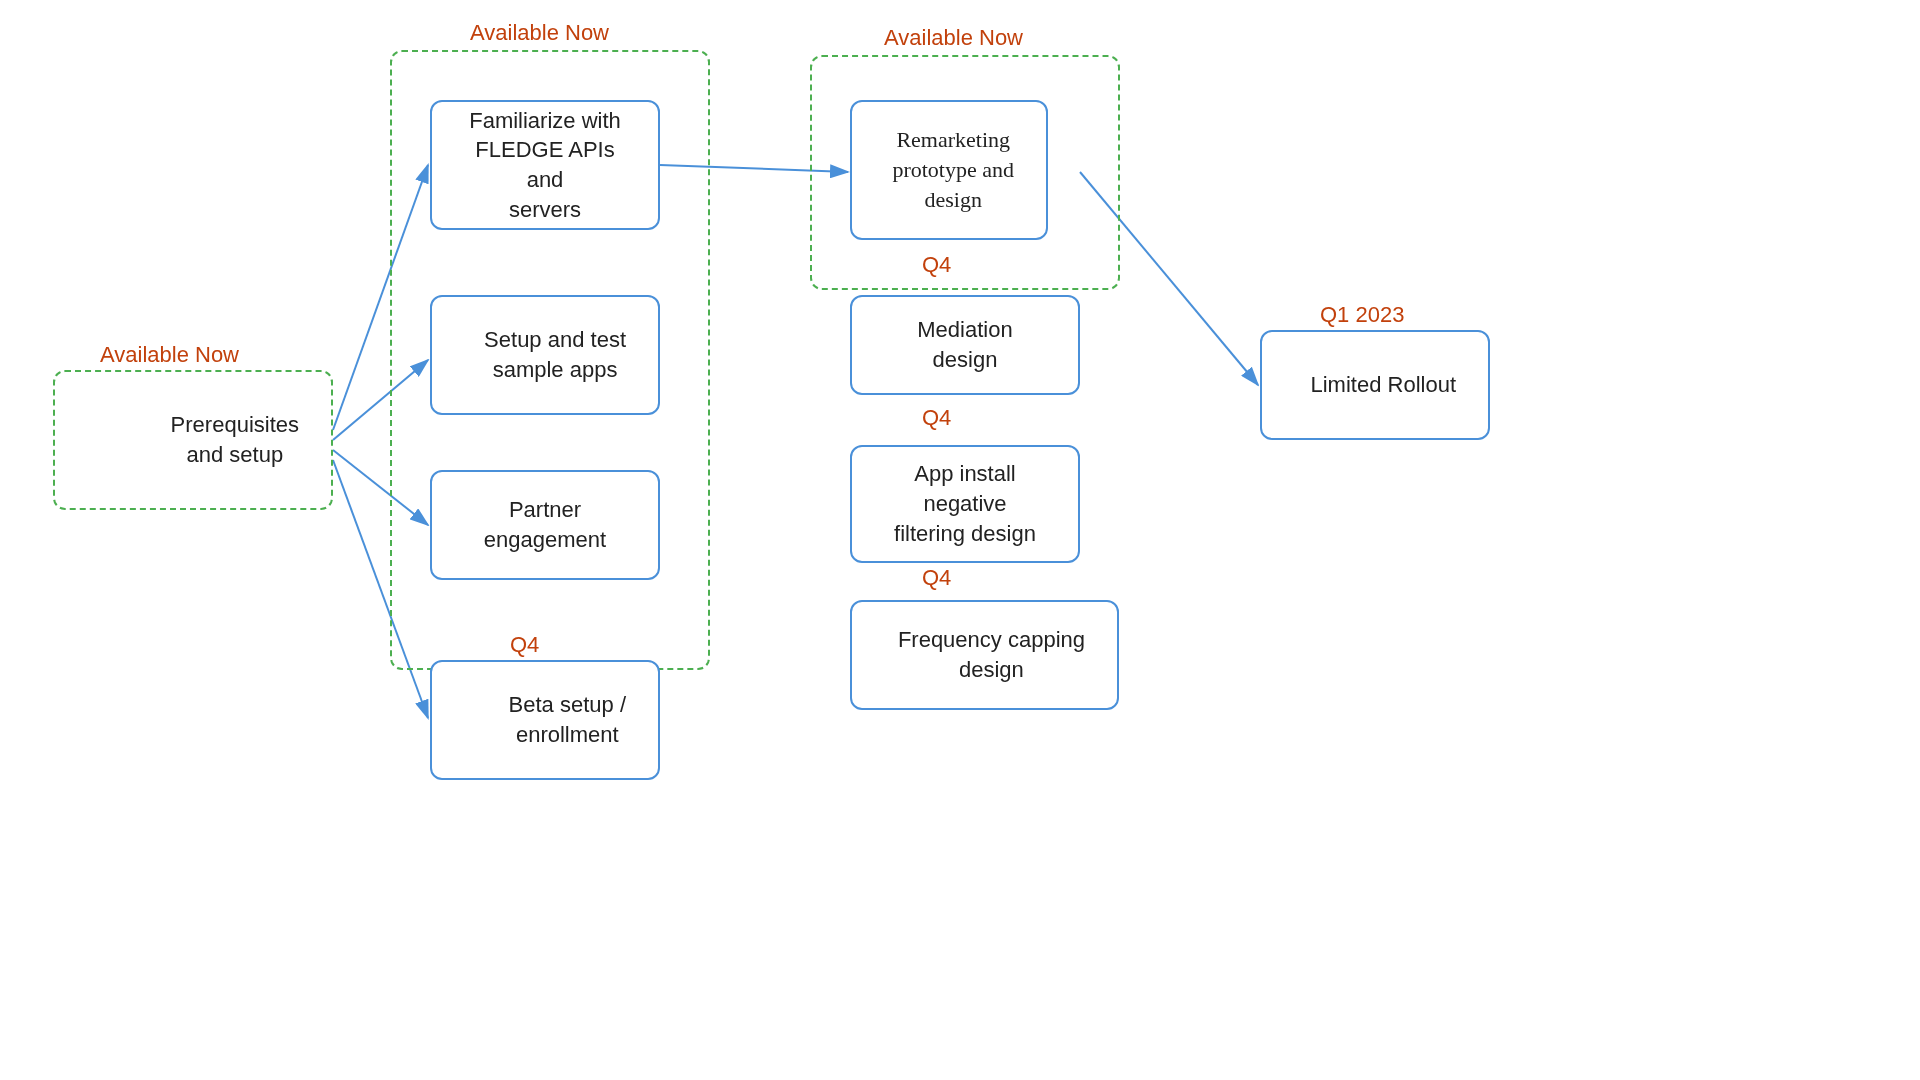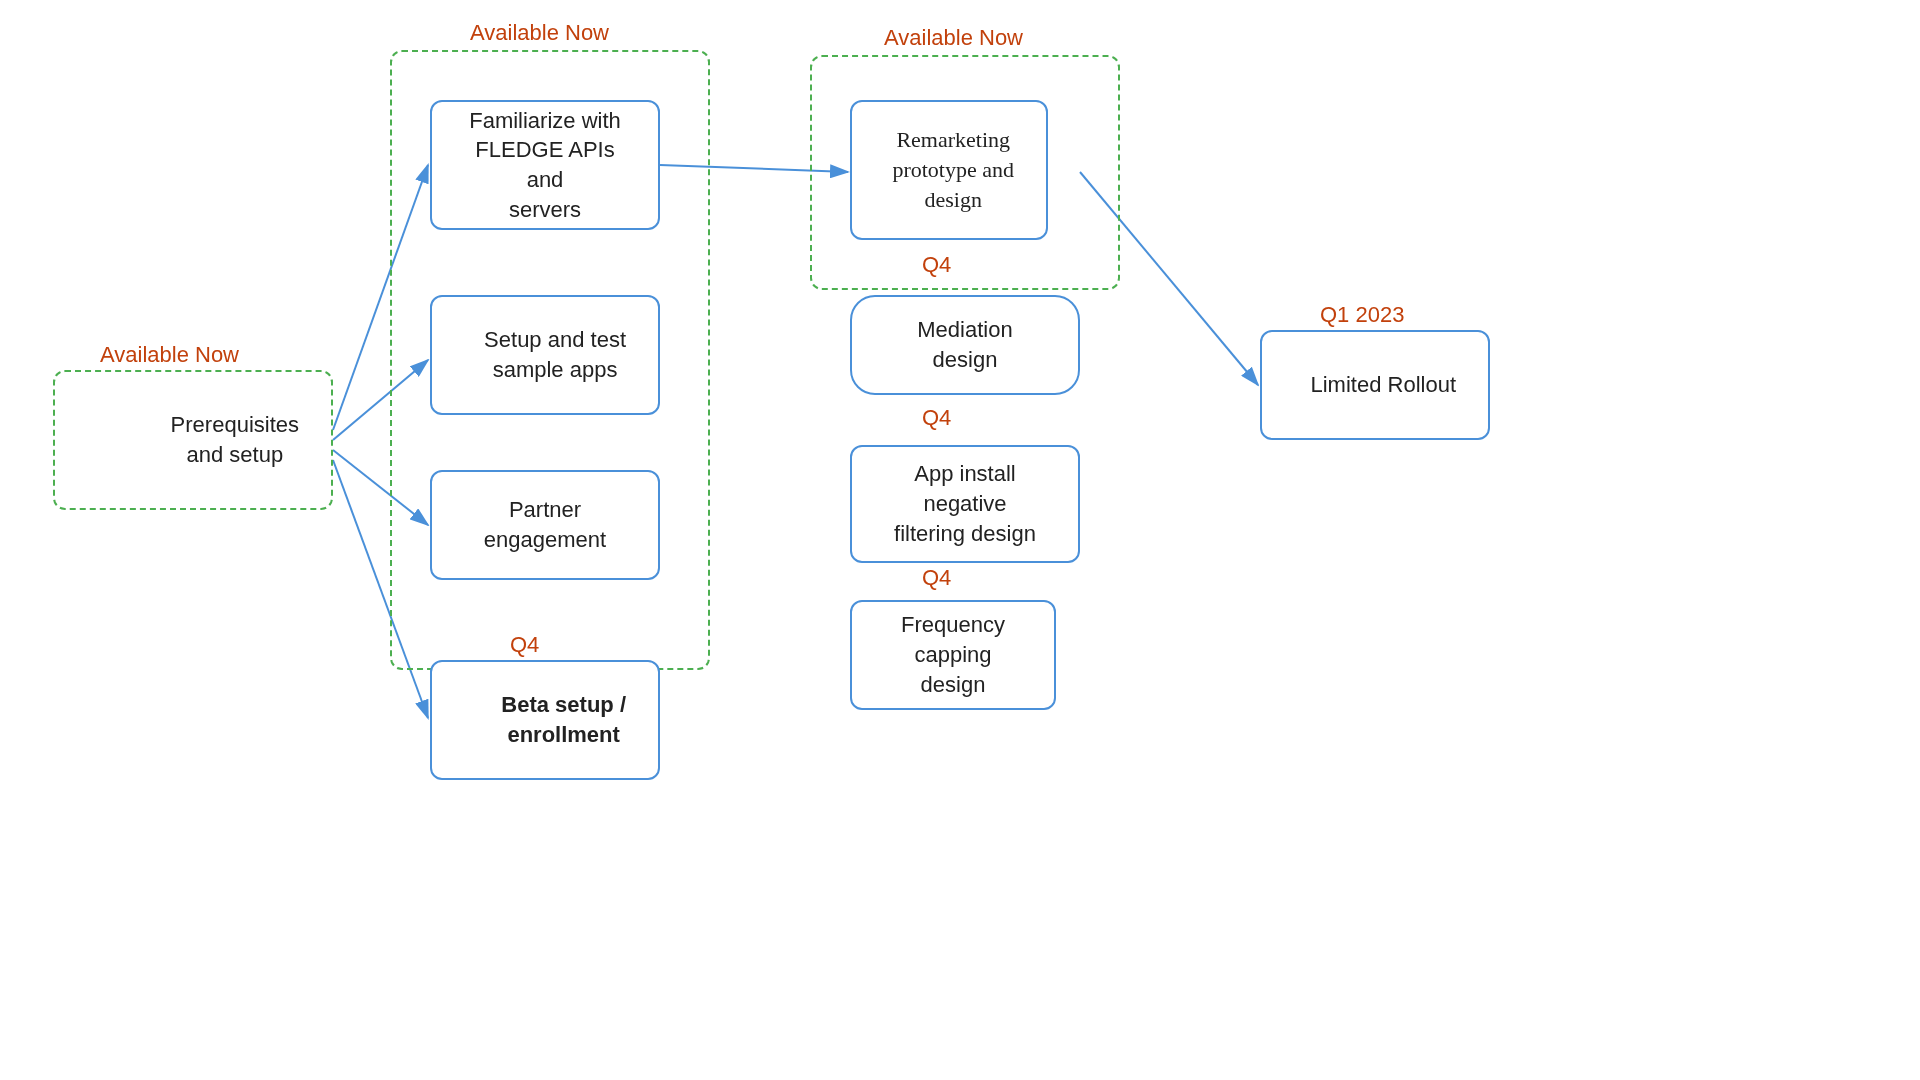--- a/index.html
+++ b/index.html
@@ -91,41 +91,41 @@
   </div>
 
   <div class="node" style="left:430px; top:470px; width:230px; height:110px;">
     <span>Partner engagement</span>
   </div>
 
   <div class="node" style="left:430px; top:295px; width:230px; height:120px;">
     <span>Setup and test<br>sample apps</span>
   </div>
 
-  <div class="node" style="left:430px; top:660px; width:230px; height:120px;font-weight:bold;">
+  <div class="node" style="left:430px; top:660px; width:230px; height:120px;">
     <span>Beta setup /<br>enrollment</span>
   </div>
   <div class="label-red" style="left:510px; top:632px;">Q4</div>
 
   <div class="node" style="left:850px; top:100px; width:198px; height:140px;font-family:Liberation Serif, serif;">
     <span>Remarketing<br>prototype and<br>design</span>
   </div>
   <div class="label-red" style="left:922px; top:252px;">Q4</div>
 
-  <div class="node" style="left:850px; top:295px; width:230px; height:100px;border-radius:25px;">
+  <div class="node" style="left:850px; top:295px; width:230px; height:100px;">
     <span>Mediation design</span>
   </div>
   <div class="label-red" style="left:922px; top:405px;">Q4</div>
 
   <div class="node" style="left:850px; top:445px; width:230px; height:118px;">
     <span>App install negative<br>filtering design</span>
   </div>
   <div class="label-red" style="left:922px; top:565px;">Q4</div>
 
-  <div class="node" style="left:850px; top:600px; width:206px; height:110px;">
+  <div class="node" style="left:850px; top:600px; width:269px; height:110px;">
     <span>Frequency capping<br>design</span>
   </div>
 
   <div class="node" style="left:1260px; top:330px; width:230px; height:110px;">
     <span>Limited Rollout</span>
   </div>
   <div class="label-red" style="left:1320px; top:302px;">Q1 2023</div>
 
 </div>
 

